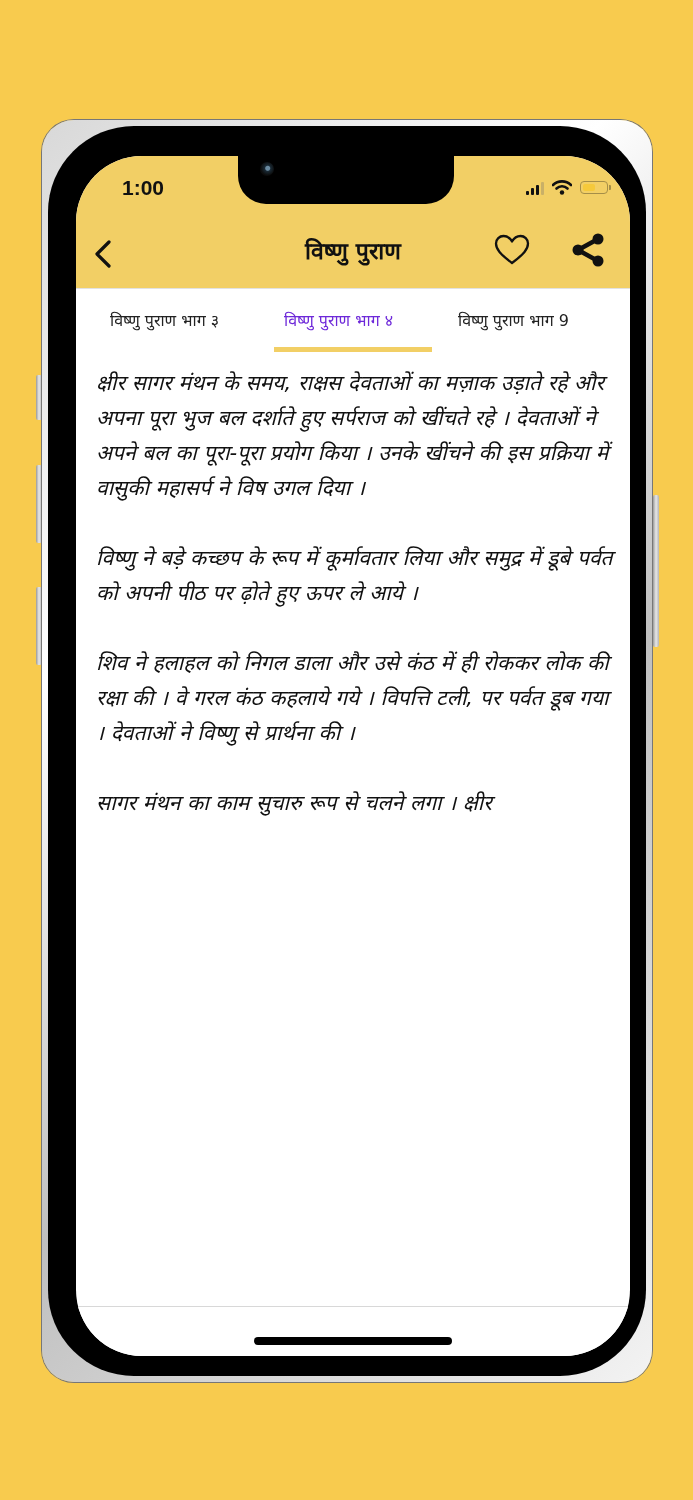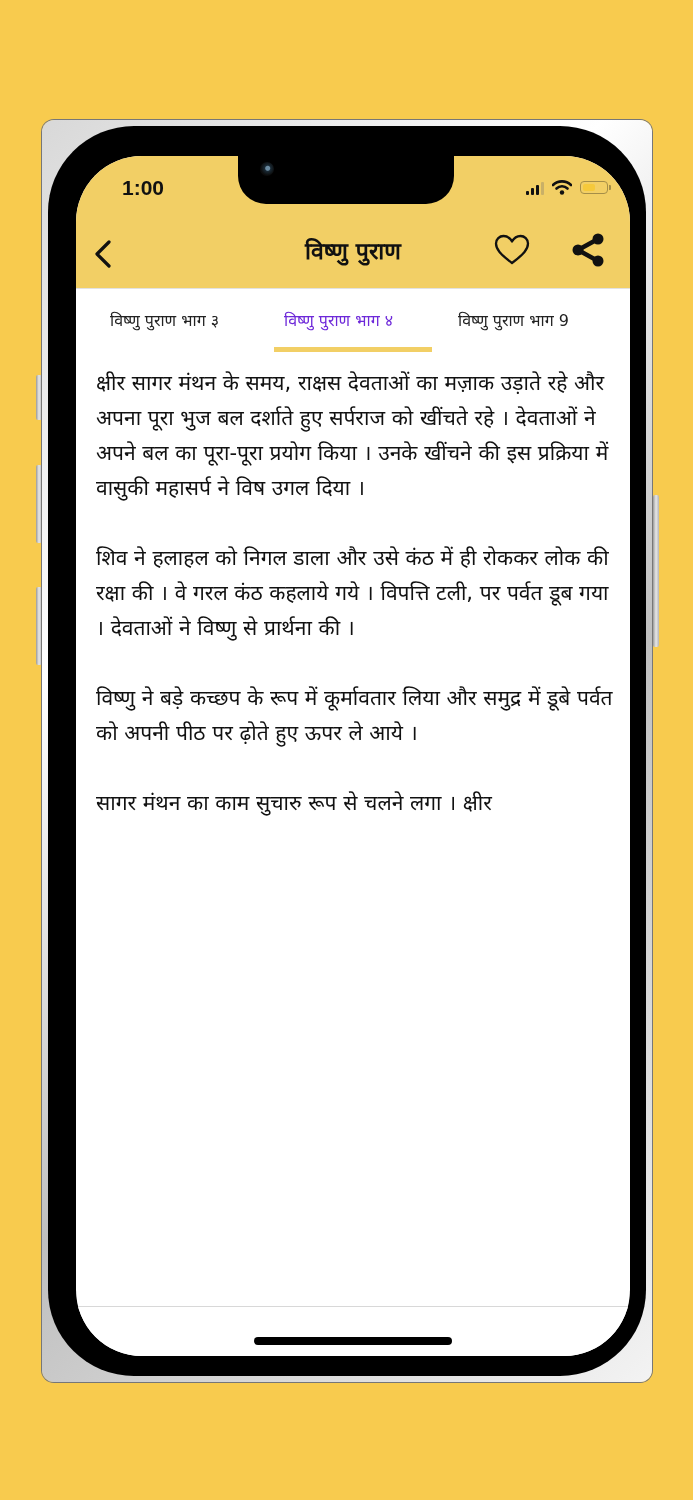--- a/index.html
+++ b/index.html
@@ -10,21 +10,21 @@
       font-family: "DejaVu Sans", sans-serif;
     }
     .side-btn {
       position: absolute; width: 6px;
       background: linear-gradient(to right, #9a9a9a, #e8e8e8, #b5b5b5);
       border-radius: 2px;
     }
     .phone {
       position: absolute; left: 42px; top: 120px;
       width: 610px; height: 1262px;
-      border-radius: 12px;
+      border-radius: 32px;
       background: linear-gradient(135deg, #d8d8d8, #ffffff 30%, #bfbfbf 60%, #f3f3f3);
       box-shadow: 0 0 0 1px #777;
     }
     .bezel {
       position: absolute; left: 6px; top: 6px; right: 6px; bottom: 6px;
       border-radius: 86px; background: #000;
     }
     .screen {
       position: absolute; left: 28px; top: 30px;
       width: 554px; height: 1200px;
@@ -90,21 +90,21 @@
     }
     .tab.active { color: #6d28d9; }
     .tab-underline {
       position: absolute; left: 198px; top: 191px; width: 158px; height: 5px;
       background: #F2CF65;
     }
     .content {
       position: absolute; left: 20px; top: 210px; width: 520px;
       font-size: 21px; line-height: 35px; color: #111;
     }
-    .content p { margin: 0 0 35px 0; }
+    .content p { margin: 0 0 35px 0; font-style: italic; }
     .bottom-rule {
       position: absolute; left: 0; top: 1150px; width: 100%; height: 1px; background: #d8d8d8;
     }
     .bottom-mask {
       position: absolute; left: 0; top: 1151px; width: 100%; height: 49px; background: #fff;
     }
     .home-indicator {
       position: absolute; left: 178px; top: 1181px; width: 198px; height: 8px;
       background: #000; border-radius: 4px;
     }
@@ -166,22 +166,22 @@
 
       <div class="tabs">
         <div class="tab" style="left:34px;">विष्णु पुराण भाग ३</div>
         <div class="tab active" style="left:208px;">विष्णु पुराण भाग ४</div>
         <div class="tab" style="left:382px;">विष्णु पुराण भाग 9</div>
       </div>
       <div class="tab-underline"></div>
 
       <div class="content">
         <p>क्षीर सागर मंथन के समय, राक्षस देवताओं का मज़ाक उड़ाते रहे और अपना पूरा भुज बल दर्शाते हुए सर्पराज को खींचते रहे । देवताओं ने अपने बल का पूरा-पूरा प्रयोग किया । उनके खींचने की इस प्रक्रिया में वासुकी महासर्प ने विष उगल दिया ।</p>
+        <p>विष्णु ने बड़े कच्छप के रूप में कूर्मावतार लिया और समुद्र में डूबे पर्वत को अपनी पीठ पर ढ़ोते हुए ऊपर ले आये ।</p>
         <p>शिव ने हलाहल को निगल डाला और उसे कंठ में ही रोककर लोक की रक्षा की । वे गरल कंठ कहलाये गये । विपत्ति टली, पर पर्वत डूब गया । देवताओं ने विष्णु से प्रार्थना की ।</p>
-        <p>विष्णु ने बड़े कच्छप के रूप में कूर्मावतार लिया और समुद्र में डूबे पर्वत को अपनी पीठ पर ढ़ोते हुए ऊपर ले आये ।</p>
         <p>सागर मंथन का काम सुचारु रूप से चलने लगा । क्षीर</p>
       </div>
 
       <div class="bottom-rule"></div>
       <div class="bottom-mask"></div>
       <div class="home-indicator"></div>
     </div>
   </div>
 </div>
 

